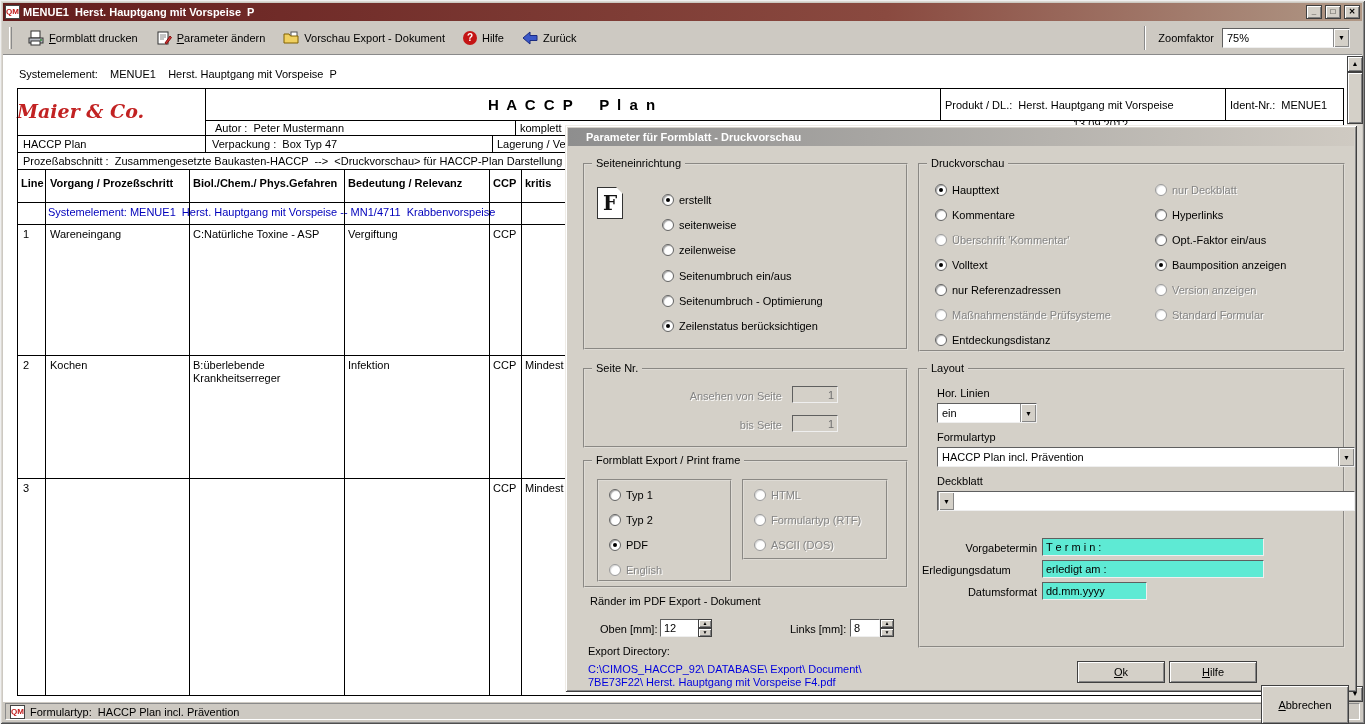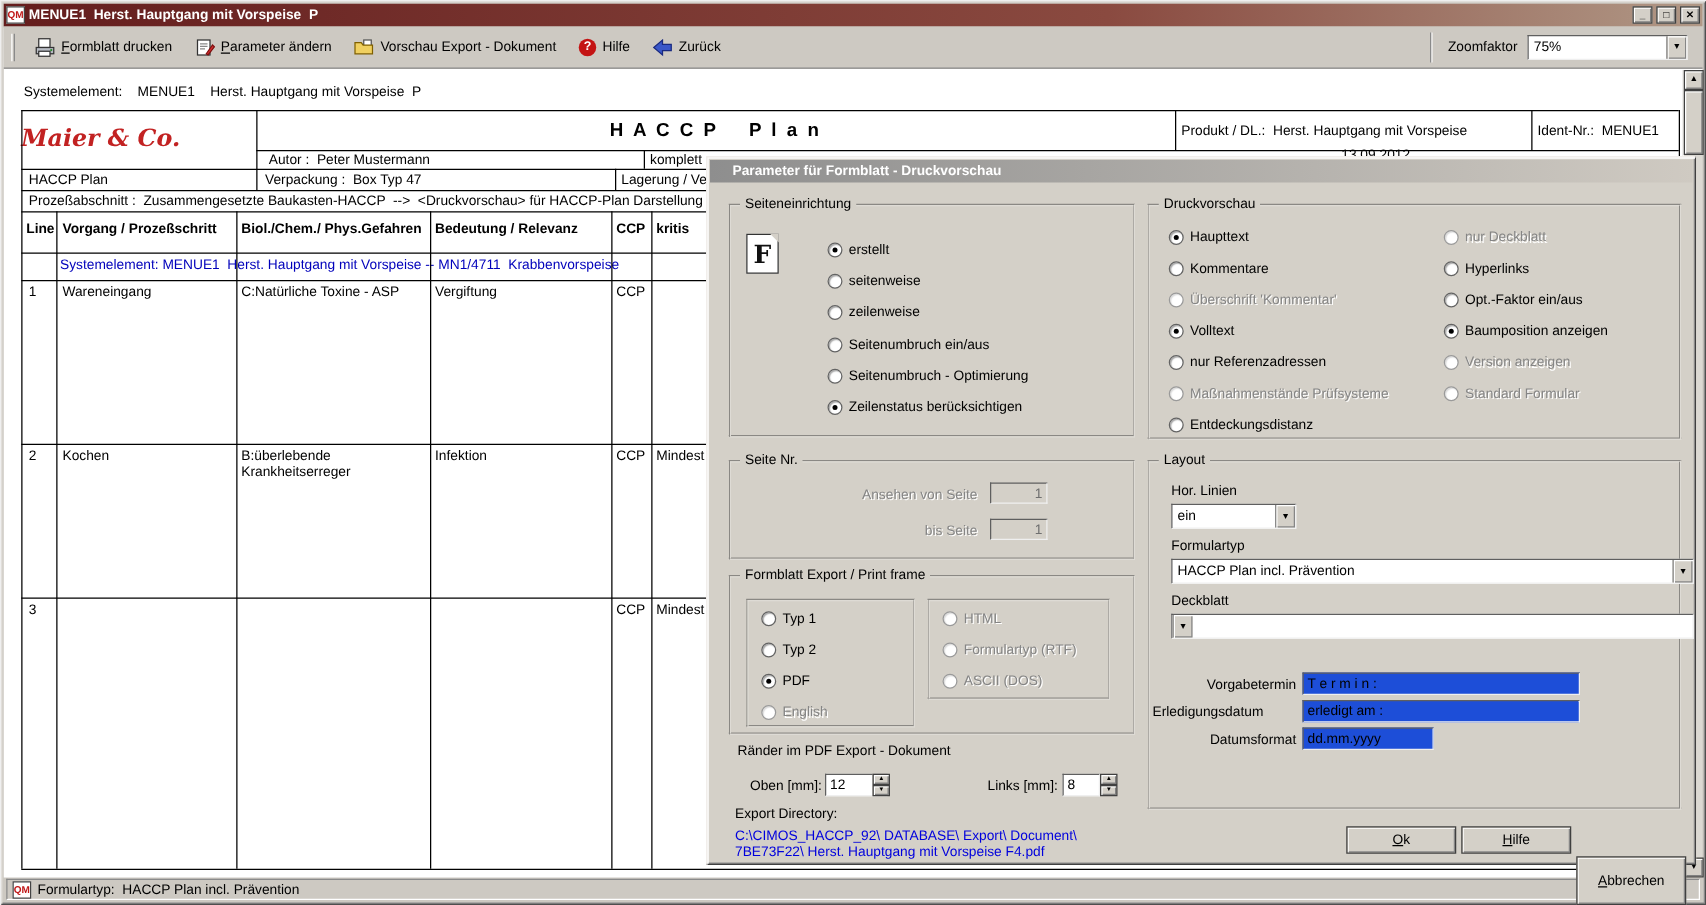--- a/index.html
+++ b/index.html
@@ -57,21 +57,21 @@
   .glbl{position:absolute;top:-8px;left:7px;background:#d4d0c8;padding:0 4px;font-size:11px;line-height:13px;white-space:nowrap}
   .rrow{position:absolute;display:flex;gap:5px;height:14px;white-space:nowrap}
   .radio{width:12px;height:12px;border-radius:50%;background:#fff;border:1px solid #636363;position:relative;flex:none;
     box-shadow:inset 1px 1px 1px rgba(0,0,0,.35), inset -1px -1px 0 rgba(255,255,255,.9)}
   .radio.checked::after{content:"";position:absolute;left:3px;top:3px;width:4px;height:4px;border-radius:50%;background:#000}
   .dis .radio{border-color:#9a9a9a;box-shadow:inset 1px 1px 1px rgba(0,0,0,.15)}
   .dis .rlbl{color:#858585;text-shadow:1px 1px 0 #fff}
   .dislbl{color:#858585;text-shadow:1px 1px 0 #fff}
   .tf{position:absolute;background:#fff;border:1px solid;border-color:#5f5f5f #efefef #efefef #5f5f5f;
     font-size:11px;padding:1px 3px;display:flex;align-items:center;overflow:hidden;white-space:pre}
-  .tf.gray{background:#1d4ed8;color:#000}
+  .tf.gray{background:#5eead4;color:#000}
   .tf.disf{background:#d4d0c8;color:#6f6f6f;justify-content:flex-end}
   .spin{position:absolute;width:14px;display:flex;flex-direction:column}
   .spbtn{flex:1;background:#d4d0c8;border:1px solid #404040;box-shadow:inset 1px 1px 0 #fff, inset -1px -1px 0 #808080;
     font-size:5px;line-height:7px;text-align:center}
   .btn{position:absolute;background:#d4d0c8;border:1px solid #404040;
     box-shadow:inset 1px 1px 0 #fff, inset -1px -1px 0 #868686;font-size:11px;display:flex;align-items:center;justify-content:center}
   .ficon{position:absolute;width:26px;height:32px;background:#fff;border:1px solid #333;
     font-family:"DejaVu Serif",serif;font-weight:bold;font-size:20px;text-align:center;line-height:30px;color:#111}
   .ficon::after{content:"";position:absolute;right:-1px;top:-1px;width:0;height:0;
     border-left:7px solid transparent;border-top:7px solid #d4d0c8}

